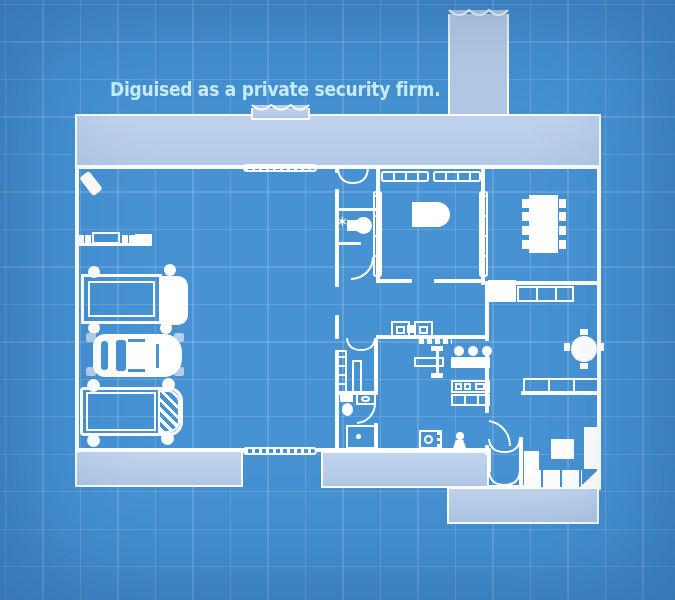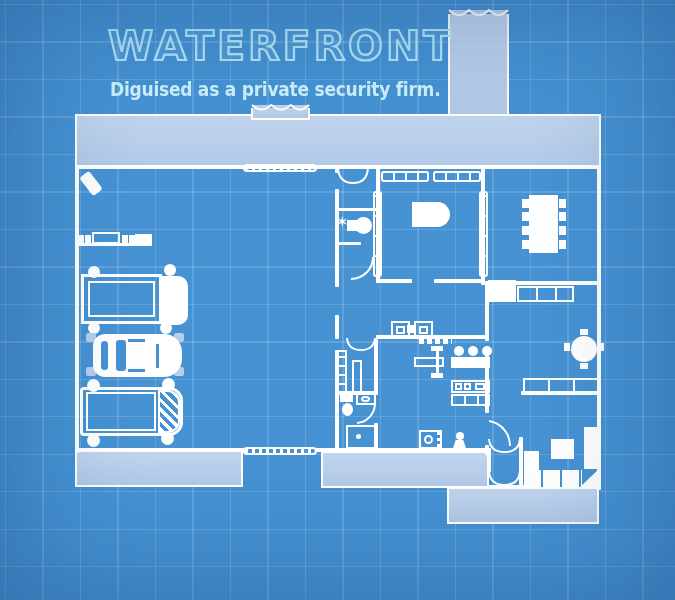--- a/index.html
+++ b/index.html
@@ -206,17 +206,16 @@
   <div class="f" style="left:340px;top:395px;width:13px;height:7px;"></div>
   <div class="f circ" style="left:342px;top:403px;width:11px;height:13px;"></div>
   <div class="o" style="left:356px;top:393px;width:20px;height:12px;"></div>
   <div class="o circ" style="left:361px;top:396px;width:9px;height:6px;"></div>
   <svg class="shape" style="left:356px;top:403px;" width="20" height="21" viewBox="0 0 20 21">
     <path d="M19 1 A 19 20 0 0 1 1 20" fill="none" stroke="#fff" stroke-width="2"></path>
   </svg>
   <div class="o" style="left:346px;top:425px;width:30px;height:24px;"></div>
   <div class="f circ" style="left:356px;top:434px;width:5px;height:5px;"></div>
 
-  <div class="title">WATERFRONT</div>
   <div class="subtitle">Diguised as a private security firm.</div>
 
   <div class="vignette"></div>
 </div>
 
 </body></html>

